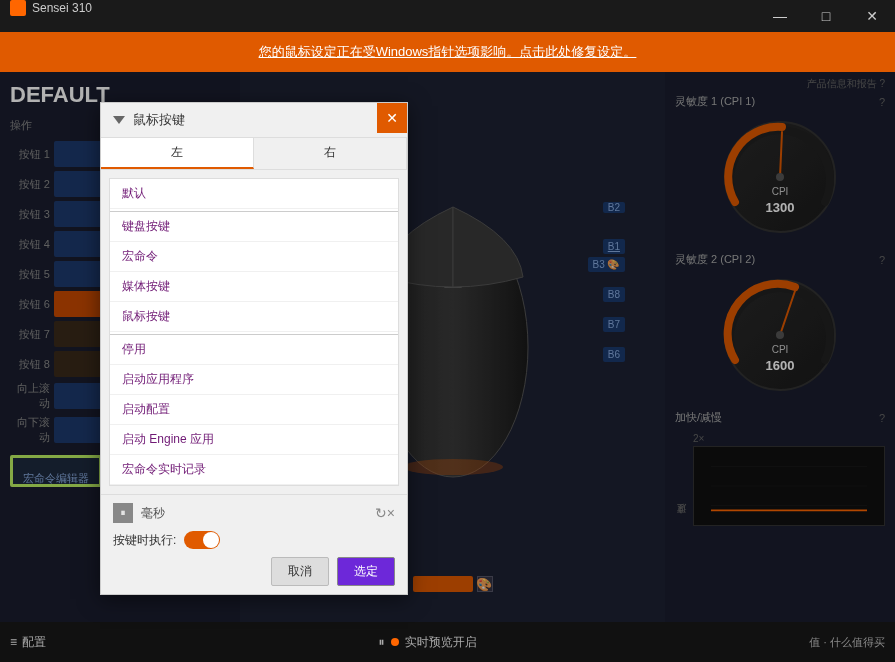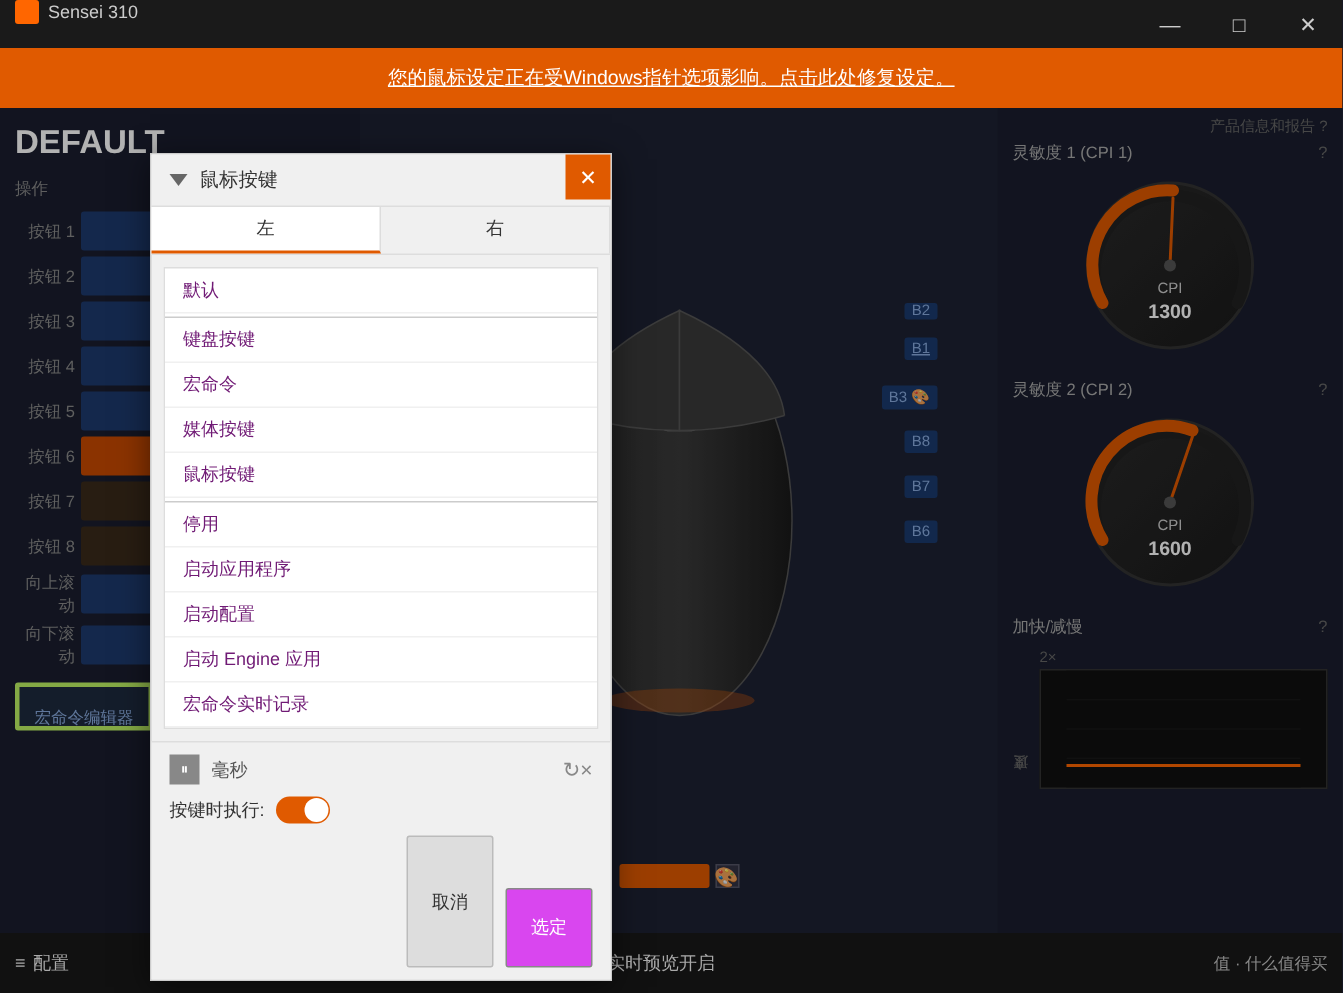--- a/index.html
+++ b/index.html
@@ -402,28 +402,27 @@
     .cancel-btn {
       padding: 5px 16px;
       background: #ddd;
       border: 1px solid #bbb;
       color: #333;
       font-size: 12px;
       cursor: pointer;
       border-radius: 2px;
     }
     .confirm-btn {
-      padding: 17px 16px;
-      background: #d946ef;
+      padding: 5px 16px;
+      background: #6d28d9;
       border: 1px solid #888;
       color: white;
       font-size: 12px;
       cursor: pointer;
       border-radius: 2px;
-      margin-top: 35px;
     }
   </style>
 </head>
 <body>
 
 <div class="titlebar">
   <div class="titlebar-title">
     <span class="titlebar-icon"></span>
     <span>Sensei 310</span>
   </div>
@@ -513,21 +512,21 @@
       <path d="M170 90 Q165 50 100 20 L100 100 Q135 100 170 90" fill="#3a3a3a" stroke="#555" stroke-width="1"></path>
 
       <rect x="22" y="140" width="20" height="25" rx="3" fill="#2a2a2a" stroke="#666" stroke-width="1"></rect>
       <rect x="22" y="170" width="20" height="25" rx="3" fill="#2a2a2a" stroke="#666" stroke-width="1"></rect>
 
       <ellipse cx="100" cy="280" rx="50" ry="8" fill="#ff6600" opacity="0.3"></ellipse>
     </svg>
 
     <div style="position:absolute; top:130px; right:40px; background:#1a3a6e; color:#88aadd; font-size:10px; padding:0 5px; border-radius:2px;">B2</div>
 
-    <div style="position:absolute; top:153px; right:40px; background:#1a3a6e; color:#88aadd; font-size:10px; padding:2px 5px; border-radius:2px;text-decoration:underline;">B1</div>
+    <div style="position:absolute; top:167px; right:40px; background:#1a3a6e; color:#88aadd; font-size:10px; padding:2px 5px; border-radius:2px;text-decoration:underline;">B1</div>
 
     <div style="position:absolute; top:185px; right:40px; background:#1a3a6e; color:#88aadd; font-size:10px; padding:2px 5px; border-radius:2px; display:flex; align-items:center; gap:3px;">B3 🎨</div>
 
     <div style="position:absolute; top:215px; right:40px; background:#1a3a6e; color:#88aadd; font-size:10px; padding:2px 5px; border-radius:2px;">B8</div>
 
     <div style="position:absolute; top:245px; right:40px; background:#1a3a6e; color:#88aadd; font-size:10px; padding:2px 5px; border-radius:2px;">B7</div>
 
     <div style="position:absolute; top:275px; right:40px; background:#1a3a6e; color:#88aadd; font-size:10px; padding:2px 5px; border-radius:2px;">B6</div>
 
     <div style="position:absolute; bottom:30px; left:50%; transform:translateX(-50%); display:flex; gap:4px;">

